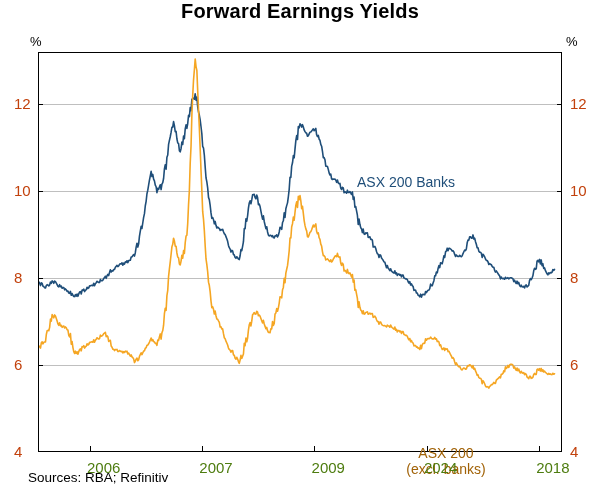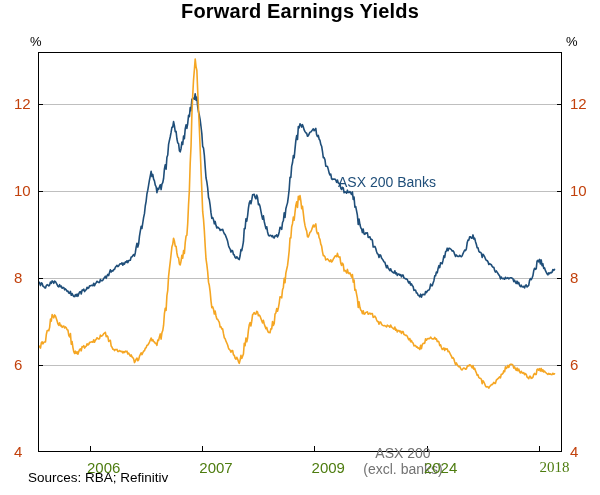--- a/index.html
+++ b/index.html
@@ -69,31 +69,32 @@
     position: absolute;
     left: 28px;
     top: 470px;
     font-size: 13.5px;
     color: #000000;
   }
   .series-label {
     position: absolute;
     font-size: 14px;
     line-height: 1.15;
+    margin-left: 19px;
   }
   #label-banks {
     left: 300px;
     top: 122px;
     color: #1f4e79;
     font-weight: normal;
   }
   #label-exbanks {
-    left: 300px;
+    left: 324px;
     top: 393px;
-    color: #737373;
+    color: #a16207;
     text-align: center;
     width: 130px;
   }
   svg { display: block; }
 </style>
 </head>
 <body>
 
 <div id="chart-root">
 
@@ -150,18 +151,18 @@
       <div class="ytick-label" style="left: 14px; top: 270.087px;">8</div>
       <div class="ytick-label" style="left: 570px; top: 270.087px;">8</div>
       <div class="ytick-label" style="left: 14px; top: 183.13px;">10</div>
       <div class="ytick-label" style="left: 570px; top: 183.13px;">10</div>
       <div class="ytick-label" style="left: 14px; top: 96.1739px;">12</div>
       <div class="ytick-label" style="left: 570px; top: 96.1739px;">12</div>
       <div class="xtick-label" style="left: 60.4px; top: 460px;">2006</div>
       <div class="xtick-label" style="left: 172.686px; top: 460px;">2007</div>
       <div class="xtick-label" style="left: 284.971px; top: 460px;">2009</div>
       <div class="xtick-label" style="left: 397.257px; top: 460px;">2024</div>
-      <div class="xtick-label" style="left: 509.543px; top: 460px; font-family: Liberation Serif, serif;">2018</div>
+      <div class="xtick-label" style="left: 509.543px; top: 460px;">2018</div>
     </div>
 
   <div id="source-note">Sources: RBA; Refinitiv</div>
 
 </div>
 
 </body></html>

